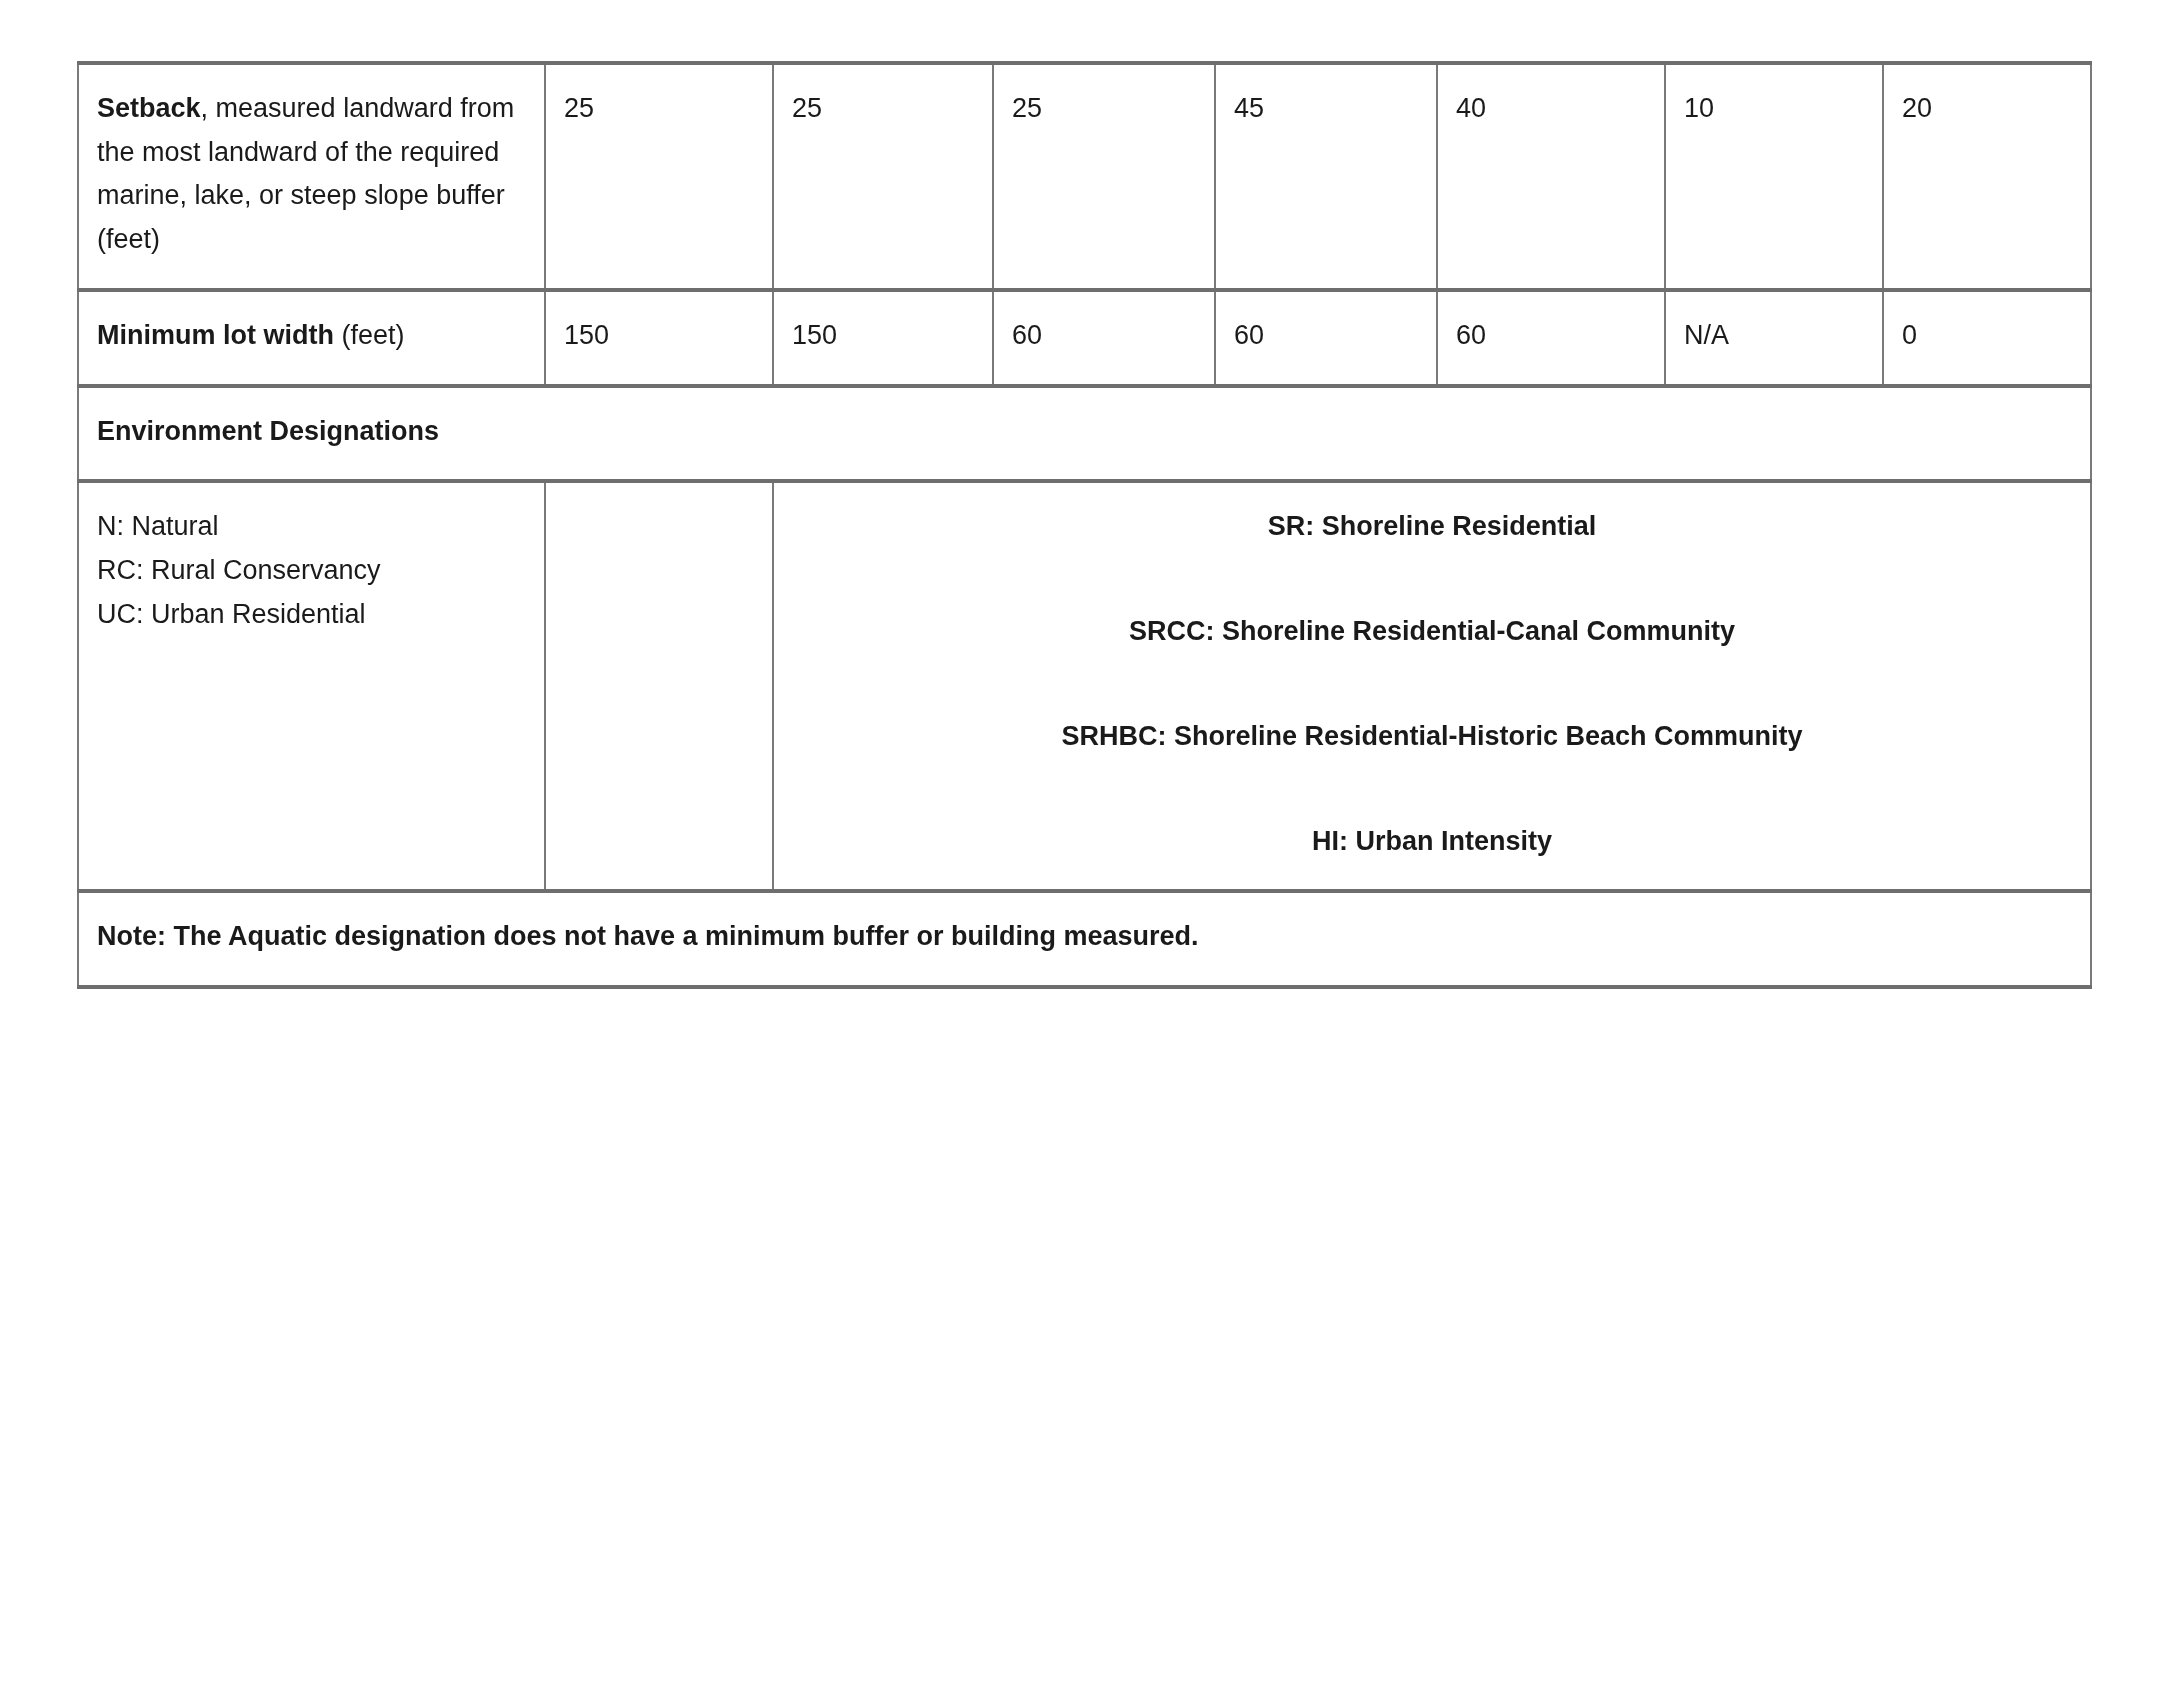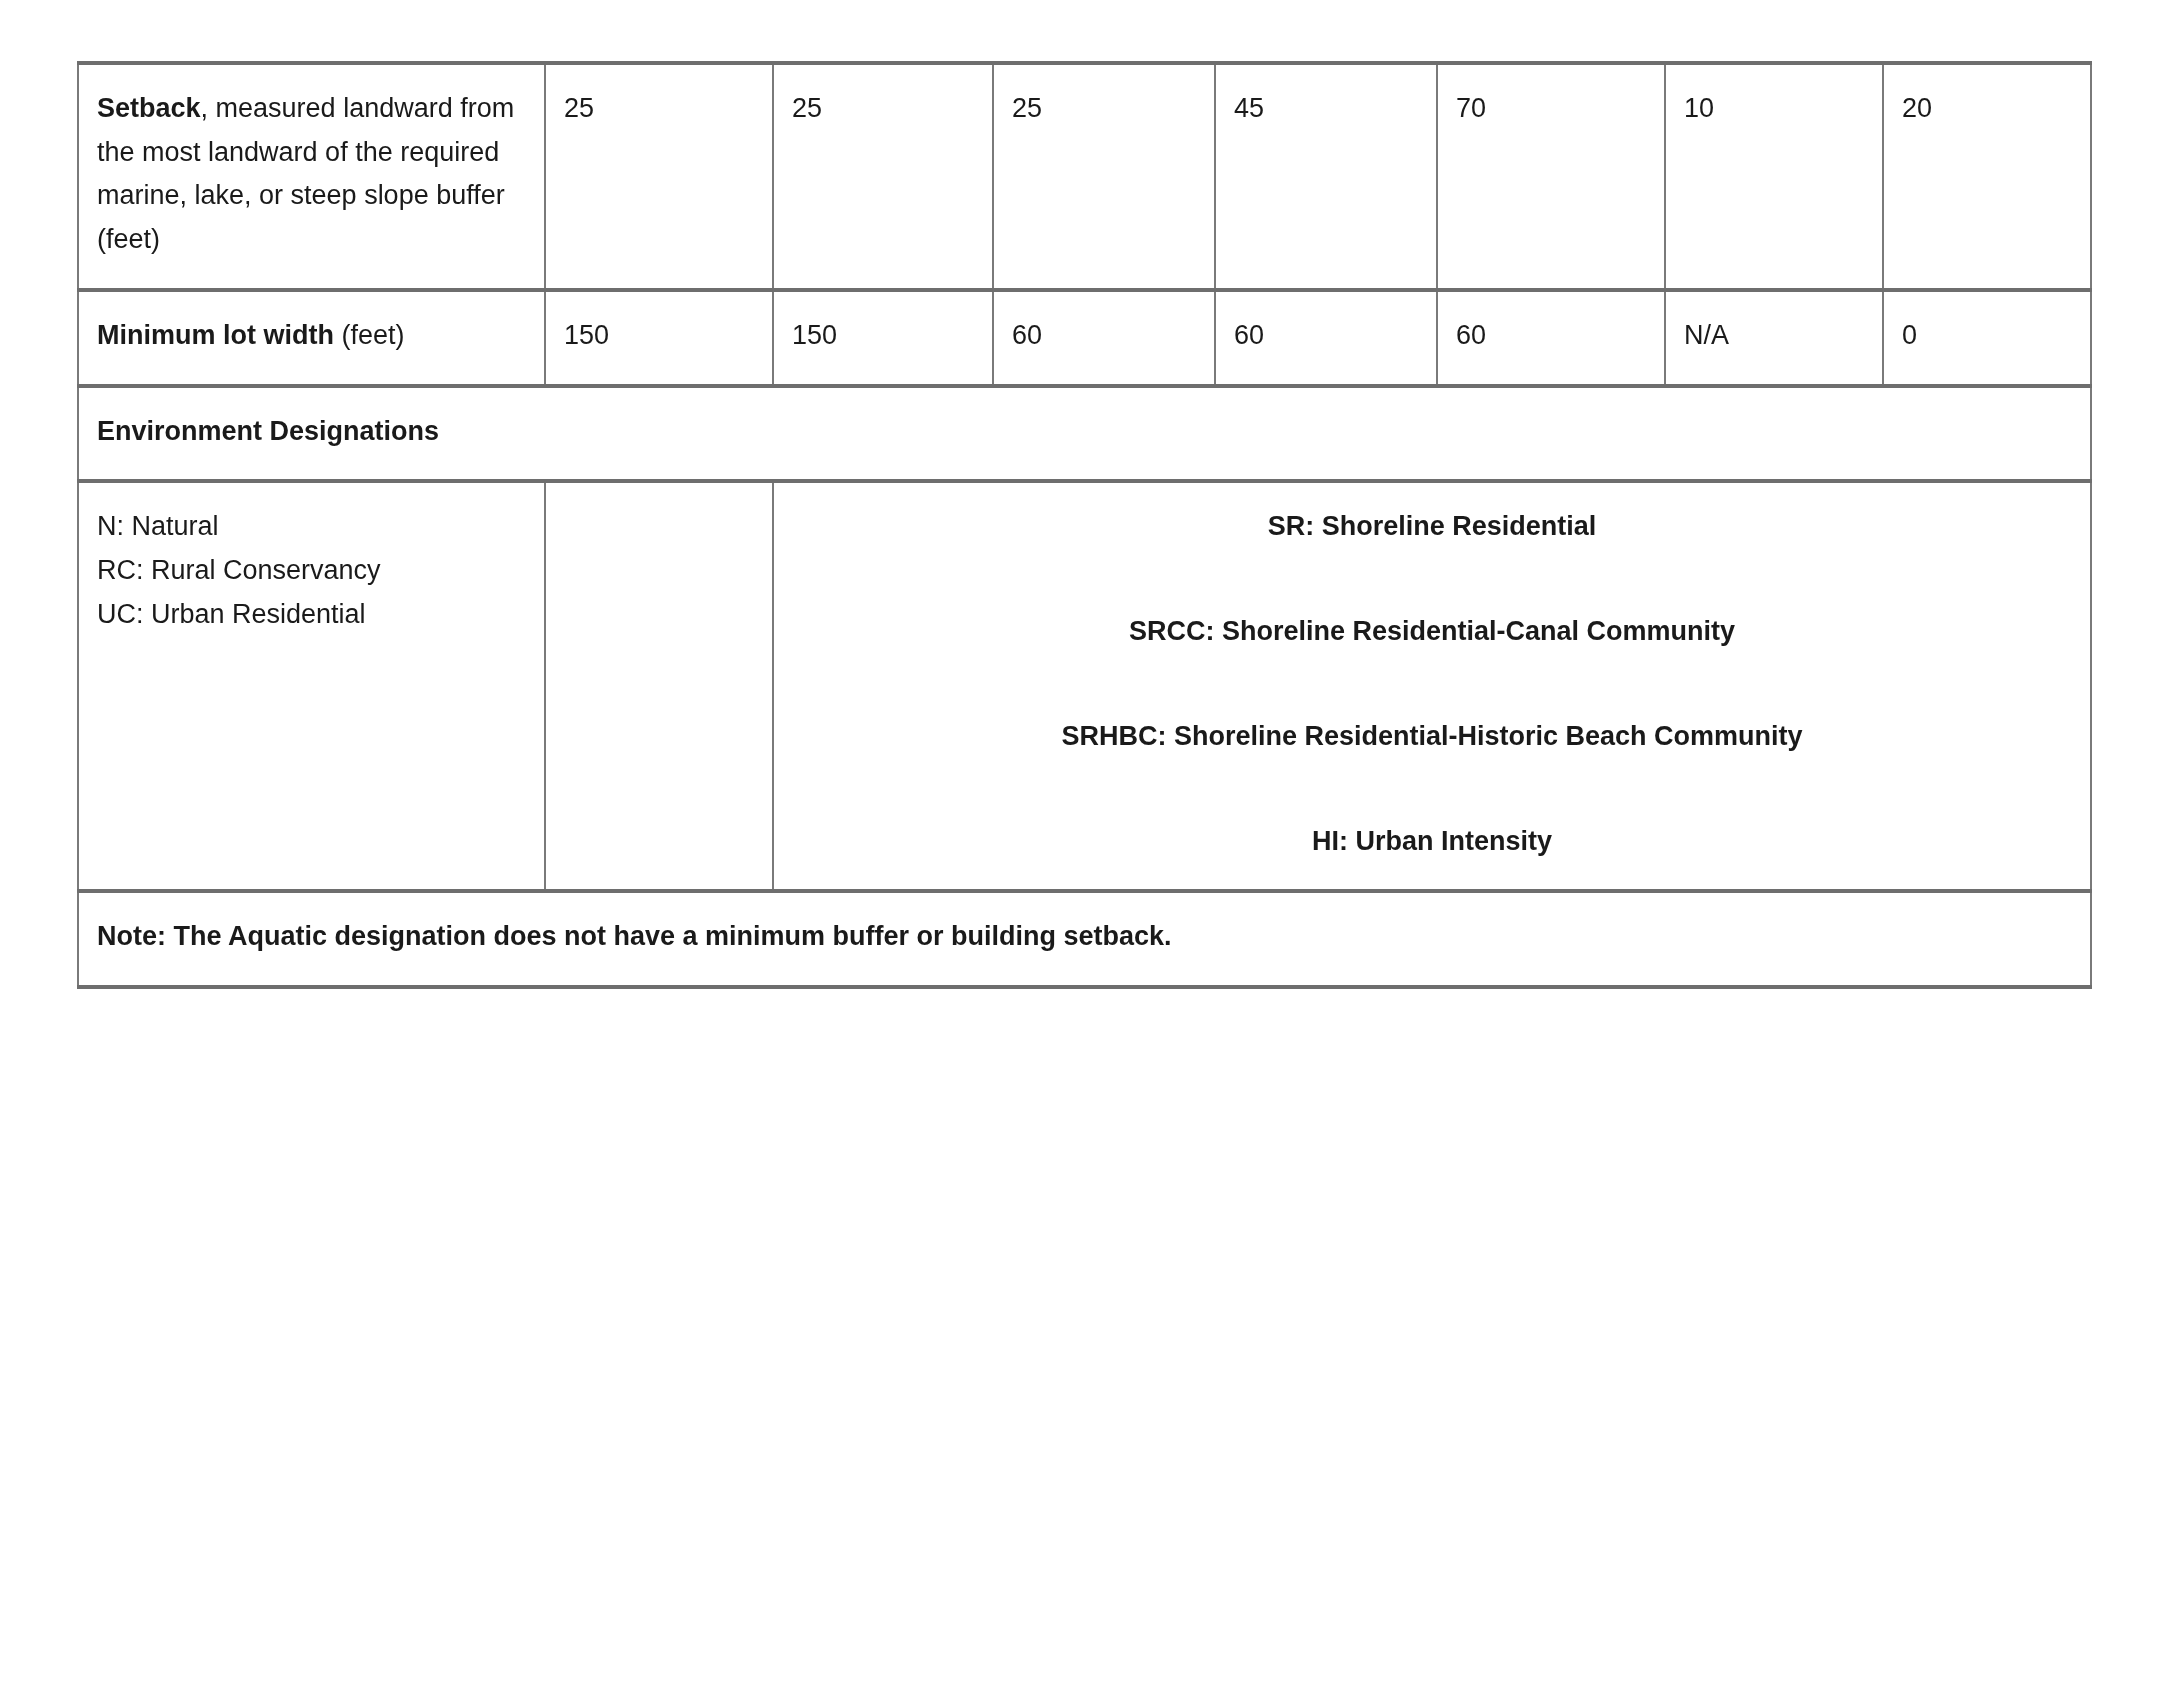--- a/index.html
+++ b/index.html
@@ -147,21 +147,21 @@
         <col class="c-d7">
       </colgroup>
       <tbody>
 
         <tr class="major-row">
           <td class="label-cell"><span class="lbl-bold">Setback</span><span class="lbl-rest">, measured landward from the most landward of the required marine, lake, or steep slope buffer (feet)</span></td>
           <td class="value-cell">25</td>
           <td class="value-cell">25</td>
           <td class="value-cell">25</td>
           <td class="value-cell">45</td>
-          <td class="value-cell">70</td>
+          <td class="value-cell">40</td>
           <td class="value-cell">10</td>
           <td class="value-cell">20</td>
         </tr>
 
         <tr class="major-row">
           <td class="label-cell"><span class="lbl-bold">Minimum lot width</span><span class="lbl-rest"> (feet)</span></td>
           <td class="value-cell">150</td>
           <td class="value-cell">150</td>
           <td class="value-cell">60</td>
           <td class="value-cell">60</td>
@@ -184,20 +184,20 @@
           <td class="desig-spacer"></td>
           <td class="desig-right" colspan="6">
             <p class="desig-item">SR: Shoreline Residential</p>
             <p class="desig-item">SRCC: Shoreline Residential-Canal Community</p>
             <p class="desig-item">SRHBC: Shoreline Residential-Historic Beach Community</p>
             <p class="desig-item">HI: Urban Intensity</p>
           </td>
         </tr>
 
         <tr class="major-row">
-          <td class="note-cell" colspan="8">Note: The Aquatic designation does not have a minimum buffer or building setback.</td>
+          <td class="note-cell" colspan="8">Note: The Aquatic designation does not have a minimum buffer or building measured.</td>
         </tr>
 
       </tbody>
     </table>
   </div>
 </div>
 
 
 </body></html>

